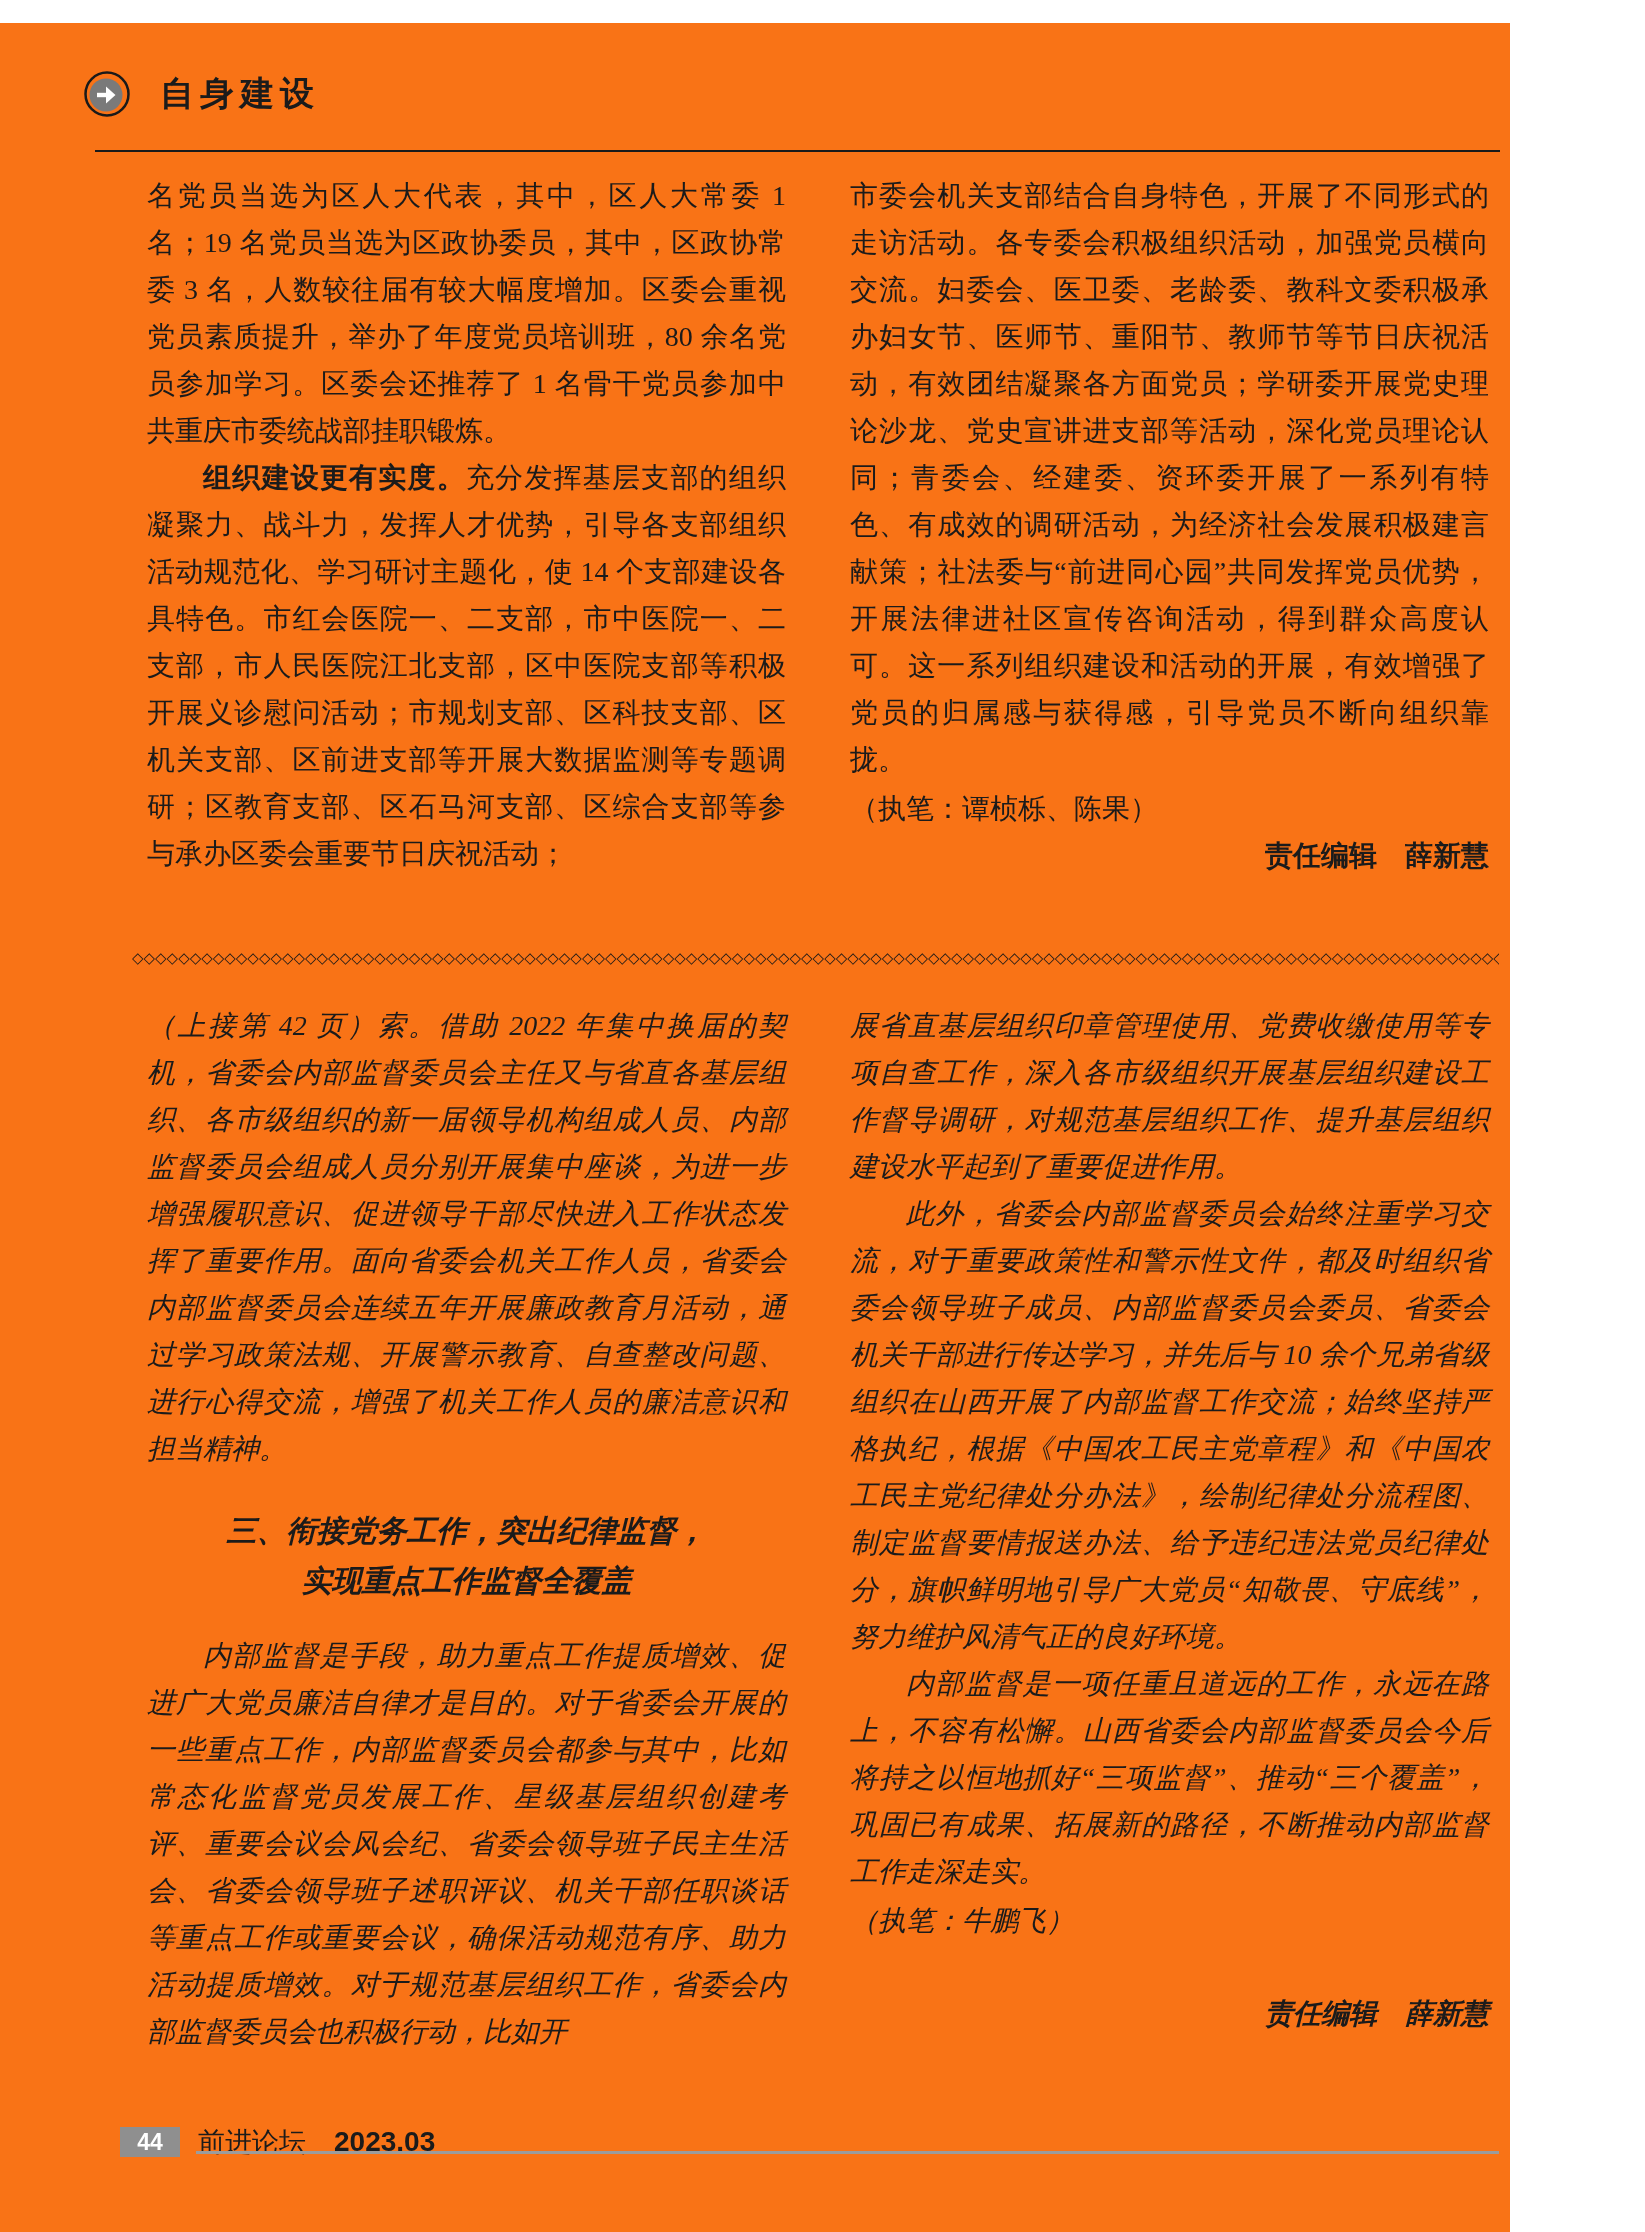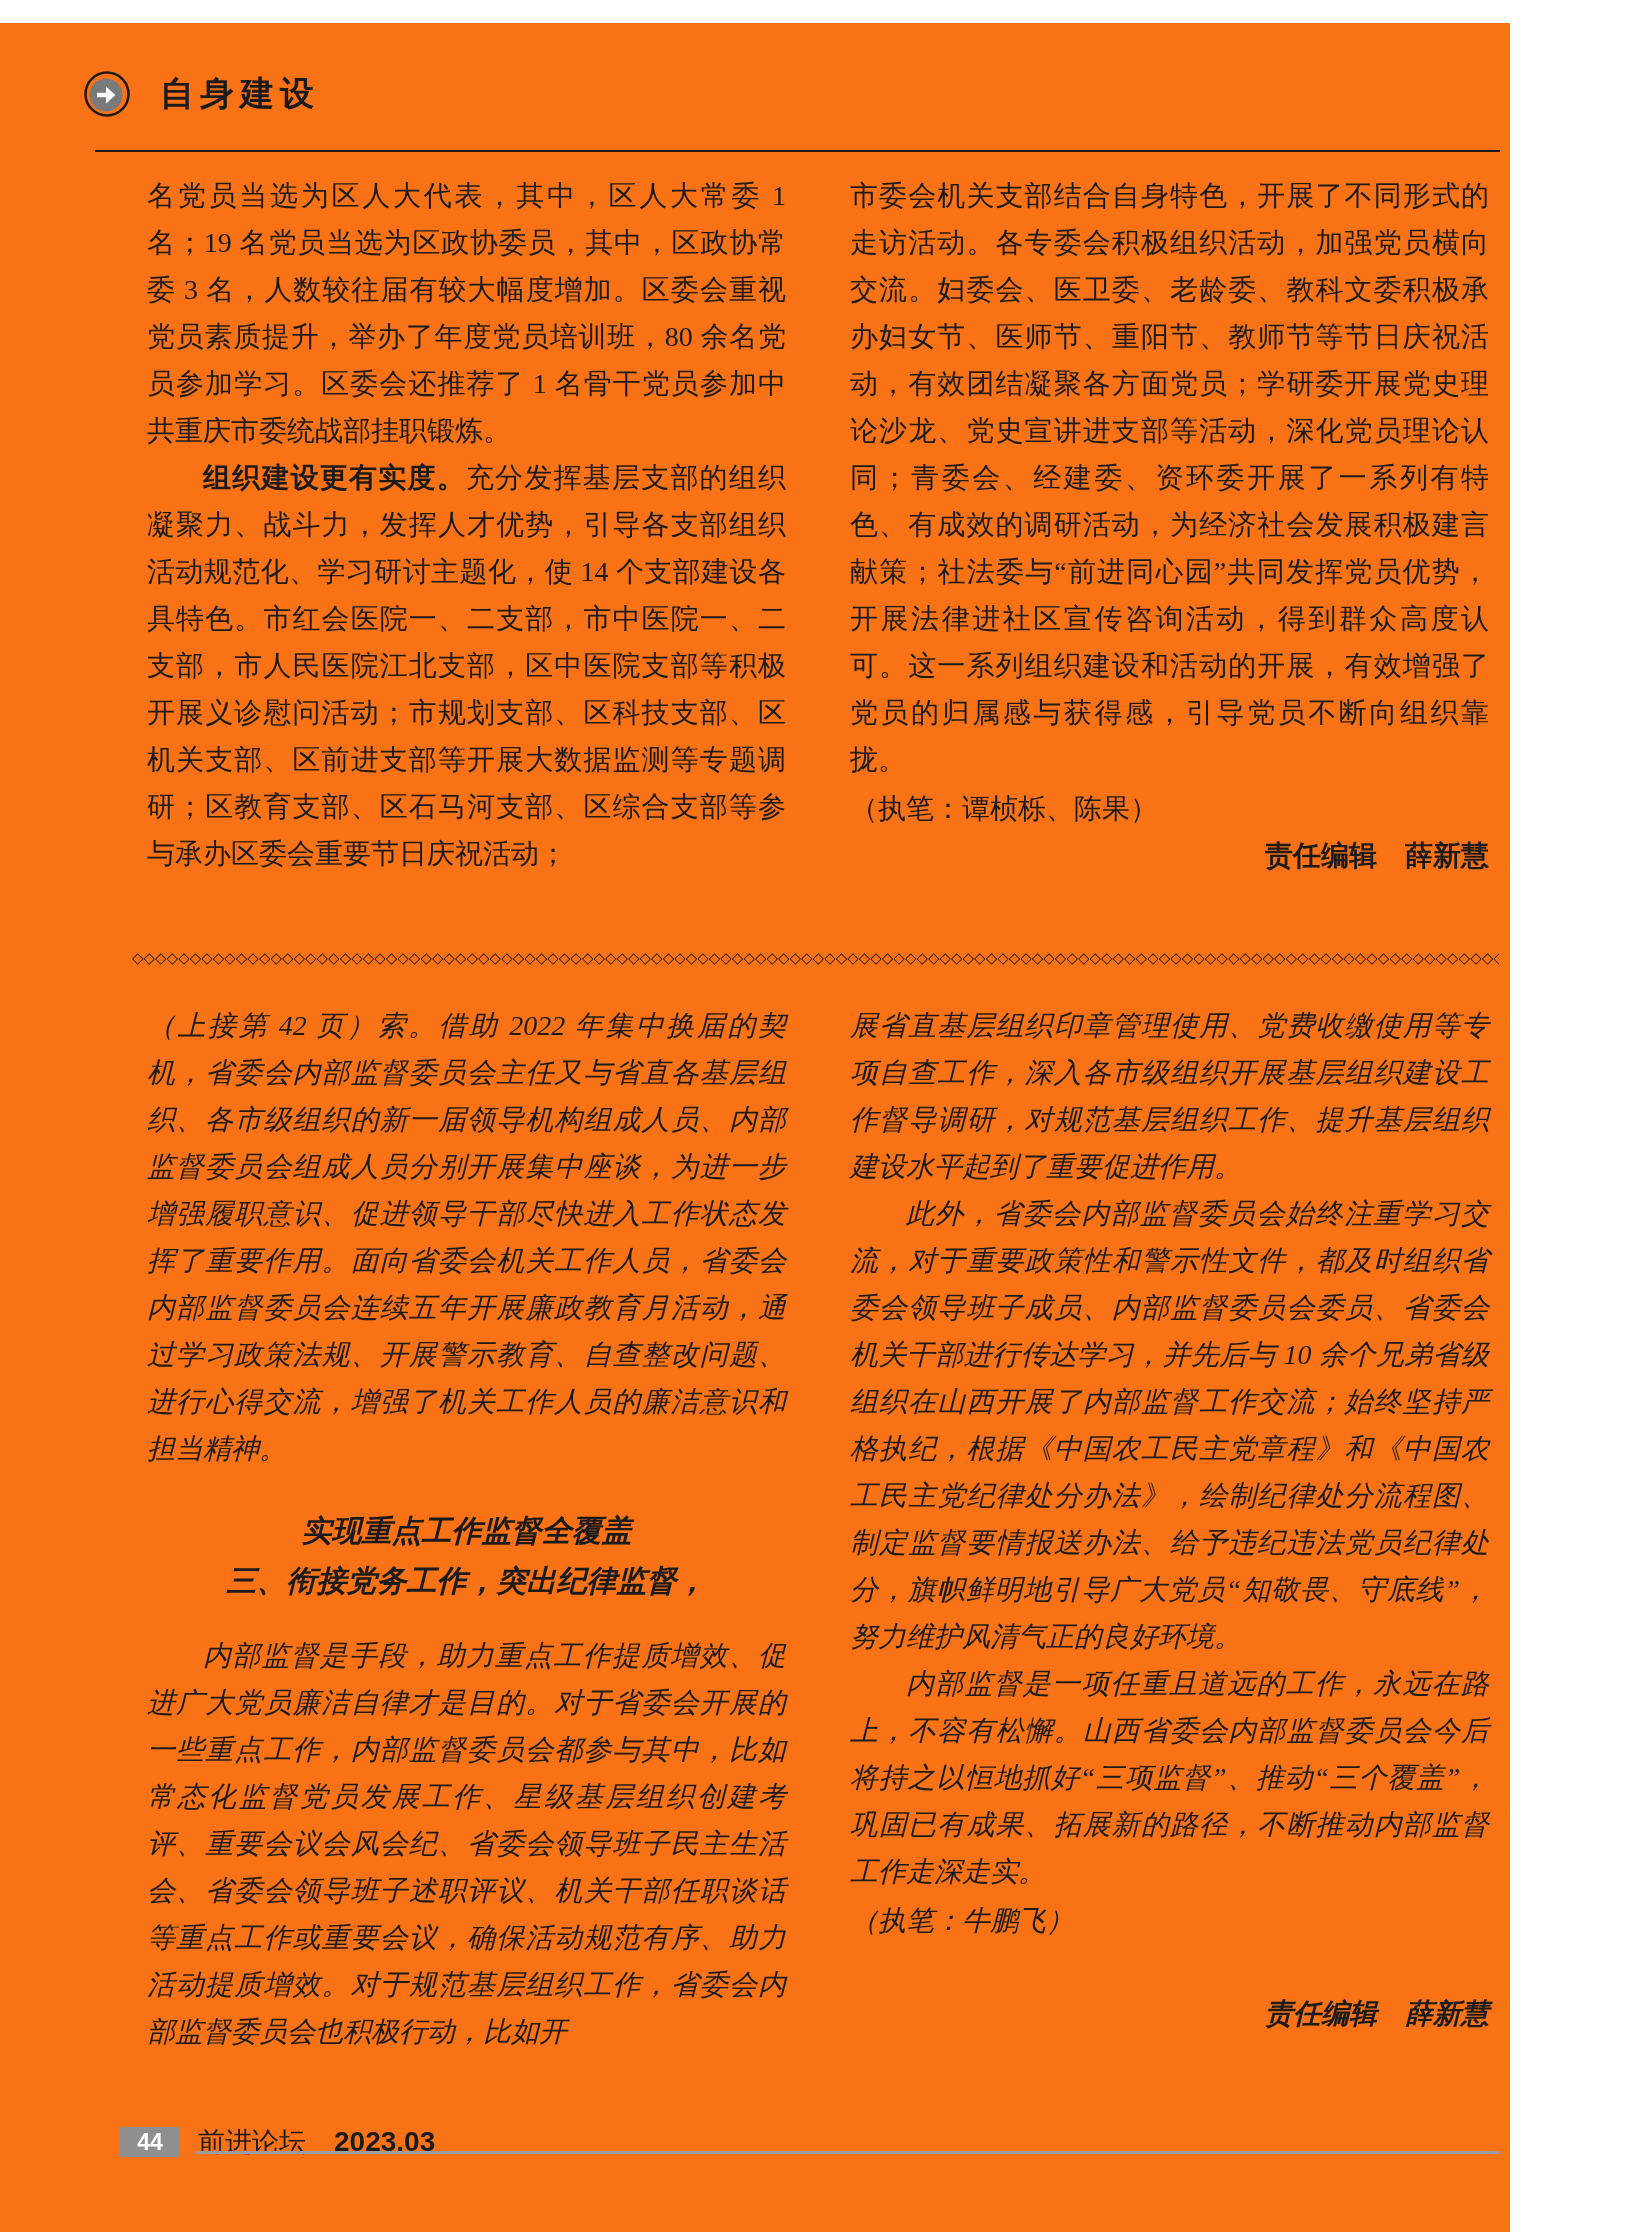--- a/index.html
+++ b/index.html
@@ -89,22 +89,22 @@
       <p class="editor">责任编辑　薛新慧</p>
     </div>
   </section>
 
   <div class="divider">◇◇◇◇◇◇◇◇◇◇◇◇◇◇◇◇◇◇◇◇◇◇◇◇◇◇◇◇◇◇◇◇◇◇◇◇◇◇◇◇◇◇◇◇◇◇◇◇◇◇◇◇◇◇◇◇◇◇◇◇◇◇◇◇◇◇◇◇◇◇◇◇◇◇◇◇◇◇◇◇◇◇◇◇◇◇◇◇◇◇◇◇◇◇◇◇◇◇◇◇◇◇◇◇◇◇◇◇◇◇◇◇◇◇◇◇◇◇◇◇◇◇◇◇◇◇◇◇◇◇◇◇◇◇◇◇◇◇◇◇◇◇◇◇◇◇◇◇◇◇</div>
 
   <section class="columns bottom">
     <div class="col">
       <p><span>（上接第 42 页）</span><span>索。借助 2022 年集中换届的契机，省委会内部监督委员会主任又与省直各基层组织、各市级组织的新一届领导机构组成人员、内部监督委员会组成人员分别开展集中座谈，为进一步增强履职意识、促进领导干部尽快进入工作状态发挥了重要作用。面向省委会机关工作人员，省委会内部监督委员会连续五年开展廉政教育月活动，通过学习政策法规、开展警示教育、自查整改问题、进行心得交流，增强了机关工作人员的廉洁意识和担当精神。</span></p>
       <h2 class="heading">
+        <div>三、衔接党务工作，突出纪律监督，</div>
         <div>实现重点工作监督全覆盖</div>
-        <div>三、衔接党务工作，突出纪律监督，</div>
       </h2>
       <p class="indent">内部监督是手段，助力重点工作提质增效、促进广大党员廉洁自律才是目的。对于省委会开展的一些重点工作，内部监督委员会都参与其中，比如常态化监督党员发展工作、星级基层组织创建考评、重要会议会风会纪、省委会领导班子民主生活会、省委会领导班子述职评议、机关干部任职谈话等重点工作或重要会议，确保活动规范有序、助力活动提质增效。对于规范基层组织工作，省委会内部监督委员会也积极行动，比如开</p>
     </div>
     <div class="col">
       <p>展省直基层组织印章管理使用、党费收缴使用等专项自查工作，深入各市级组织开展基层组织建设工作督导调研，对规范基层组织工作、提升基层组织建设水平起到了重要促进作用。</p>
       <p class="indent">此外，省委会内部监督委员会始终注重学习交流，对于重要政策性和警示性文件，都及时组织省委会领导班子成员、内部监督委员会委员、省委会机关干部进行传达学习，并先后与 10 余个兄弟省级组织在山西开展了内部监督工作交流；始终坚持严格执纪，根据《中国农工民主党章程》和《中国农工民主党纪律处分办法》，绘制纪律处分流程图、制定监督要情报送办法、给予违纪违法党员纪律处分，旗帜鲜明地引导广大党员“知敬畏、守底线”，努力维护风清气正的良好环境。</p>
       <p class="indent">内部监督是一项任重且道远的工作，永远在路上，不容有松懈。山西省委会内部监督委员会今后将持之以恒地抓好“三项监督”、推动“三个覆盖”，巩固已有成果、拓展新的路径，不断推动内部监督工作走深走实。</p>
       <p class="byline">（执笔：牛鹏飞）</p>
       <p class="editor editor-gap">责任编辑　薛新慧</p>
     </div>

